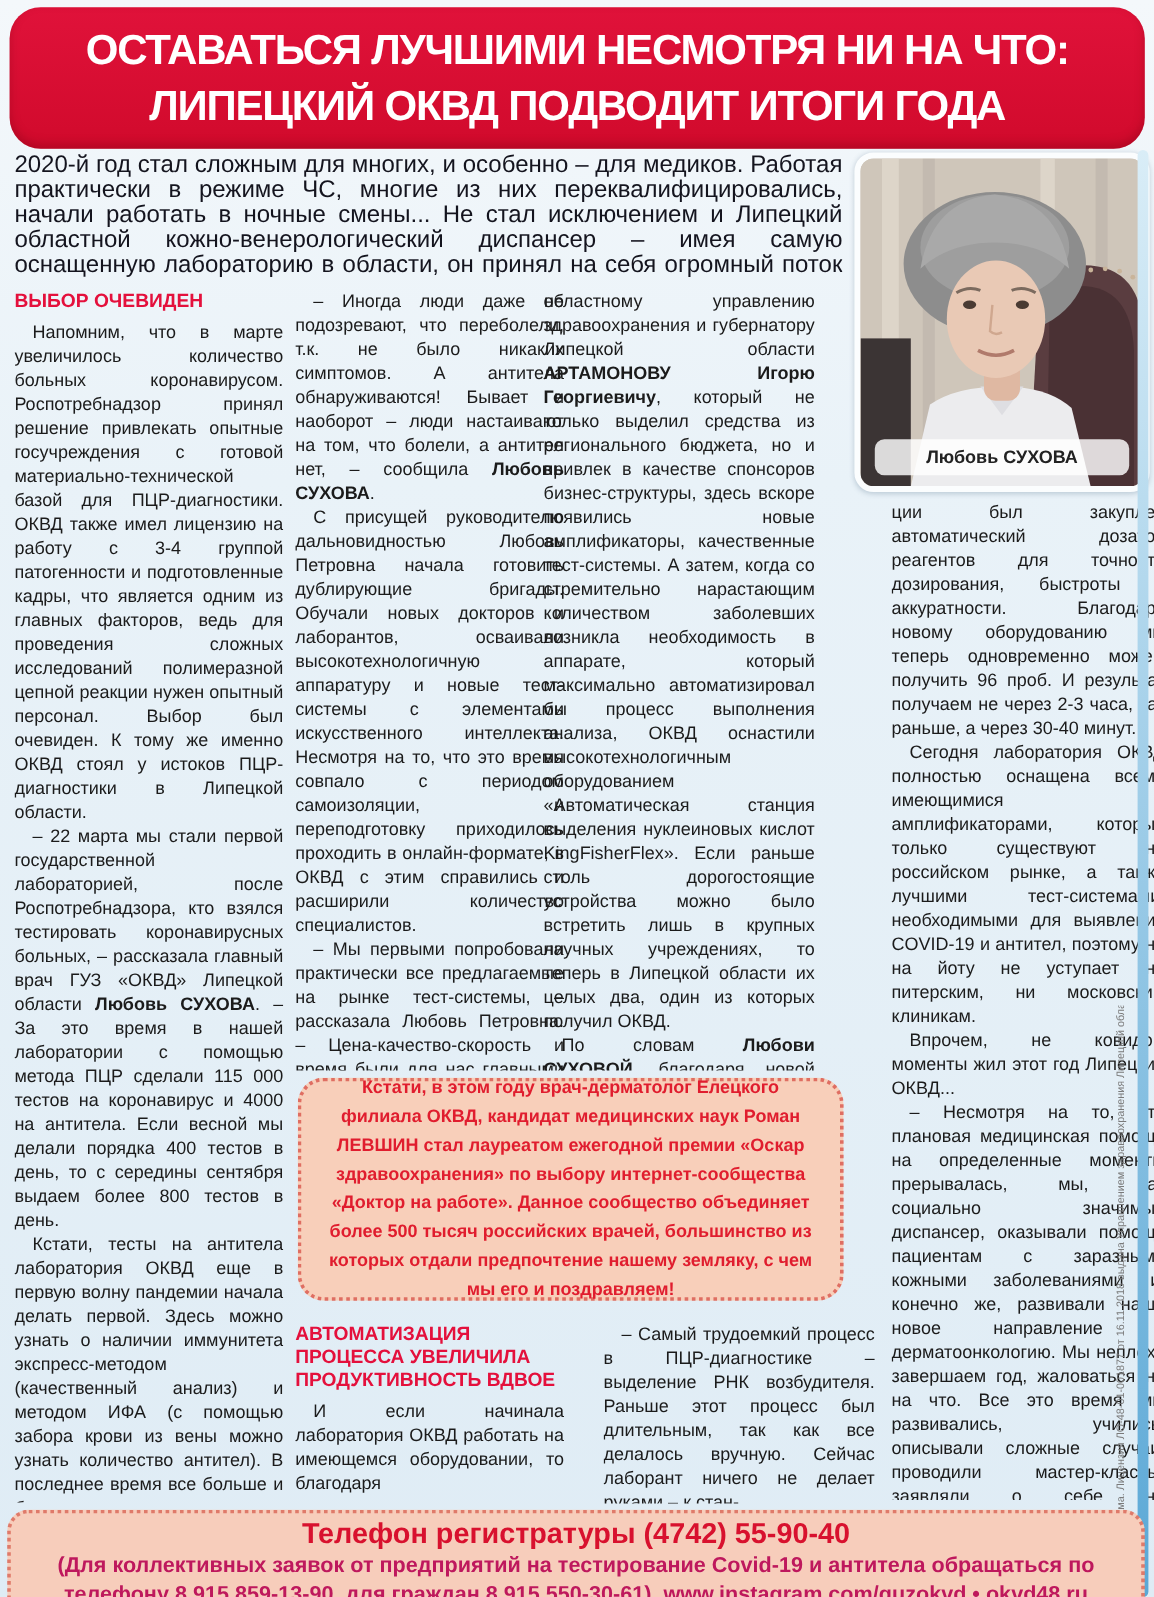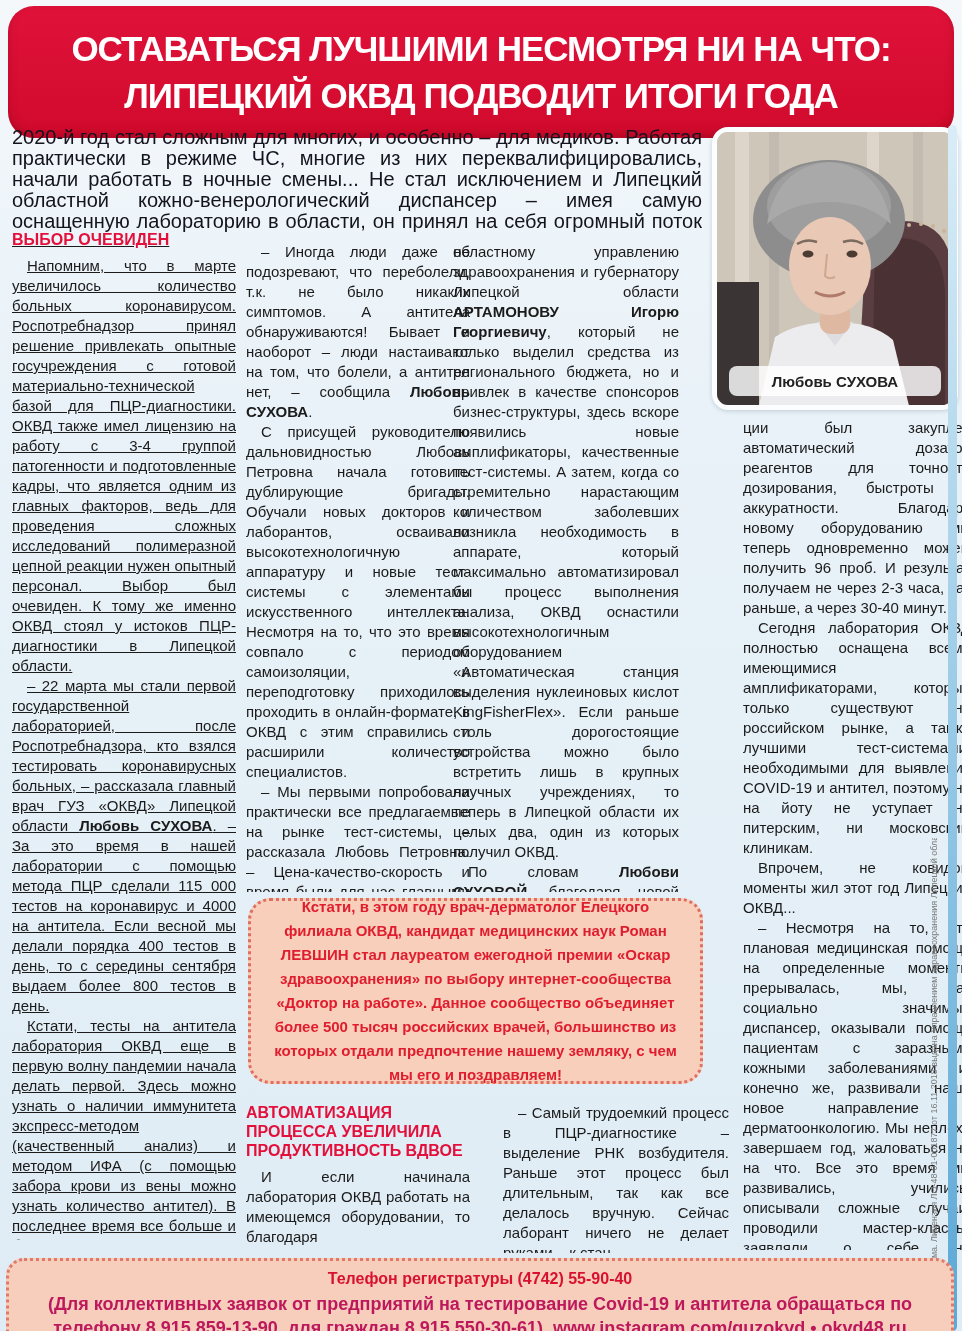--- a/index.html
+++ b/index.html
@@ -5,21 +5,21 @@
   html,body{margin:0;padding:0;}
   .page{
     position:relative;
     width:962px;height:1331px;
     overflow:hidden;
     background:linear-gradient(180deg,#f4f8fb 0%,#e9f2f8 30%,#dfecf5 100%);
     font-family:"Liberation Sans","DejaVu Sans",sans-serif;
     color:#1c1c1c;
   }
   .banner{
-    position:absolute;left:8px;top:6px;width:946px;height:132px;
+    position:absolute;left:8px;top:6px;width:946px;height:118px;
     background:linear-gradient(180deg,#e0123a 0%,#d10a2c 100%);
     border-radius:26px;
     display:flex;flex-direction:column;justify-content:center;align-items:center;
     box-shadow:inset 0 -4px 8px rgba(120,0,20,.35);
   }
   .banner .line{
     color:#ffffff;font-weight:700;font-size:35px;line-height:47px;
     letter-spacing:-1px;white-space:nowrap;
   }
   .intro{
@@ -40,21 +40,21 @@
     display:flex;align-items:center;justify-content:center;
     font-weight:700;font-size:15px;color:#222;
   }
   .col{position:absolute;font-size:15px;line-height:20px;text-align:justify;color:#1b1b1b;}
   .col .para{margin:0;text-indent:15px;}
   .col.cont .para:first-child{text-indent:0;}
   .sec-header{
     color:#e4103c;font-weight:700;font-size:16px;line-height:19px;
     margin:0 0 7px 0;text-align:left;text-indent:0;letter-spacing:0;
   }
-  .col1{left:12px;top:230px;width:224px;height:1010px;overflow:hidden;text-decoration:underline;}
+  .col1{left:12px;top:242px;width:224px;height:1010px;overflow:hidden;}
   .col2{left:246px;top:242px;width:224px;height:650px;overflow:hidden;}
   .col3{left:453px;top:242px;width:226px;height:650px;overflow:hidden;}
   .col4{left:743px;top:418px;width:228px;height:832px;overflow:hidden;}
   .col2b{left:246px;top:1103px;width:224px;height:150px;overflow:hidden;}
   .col3b{left:503px;top:1103px;width:226px;height:150px;overflow:hidden;}
   .callout{
     position:absolute;left:248px;top:898px;width:455px;height:186px;
     box-sizing:border-box;background:#f8cfba;
     border:3px dotted #df6e62;border-radius:22px;
     display:flex;align-items:center;justify-content:center;
@@ -73,21 +73,21 @@
     position:absolute;left:948px;top:125px;width:9px;height:1206px;
     background:linear-gradient(180deg,#d9edf7 0%,#9fcde8 45%,#5ba8d6 100%);
     border-radius:6px;
   }
   .footer{
     position:absolute;left:6px;top:1258px;width:948px;height:92px;
     box-sizing:border-box;background:#f7cdbb;
     border:3px dotted #df7a6a;border-radius:18px 18px 0 0;
     text-align:center;padding-top:4px;
   }
-  .footer .f1{color:#d8112e;font-weight:700;font-size:16px;line-height:27px;}
+  .footer .f1{color:#d8112e;font-weight:700;font-size:24px;line-height:27px;}
   .footer .f2,.footer .f3{color:#be185d;font-weight:700;font-size:18px;line-height:24px;}
   b{font-weight:700;}
 </style>
 </head>
 <body>
 
 <div class="page">
 
   <div class="banner">
     <div class="line">ОСТАВАТЬСЯ ЛУЧШИМИ НЕСМОТРЯ НИ НА ЧТО:</div>

